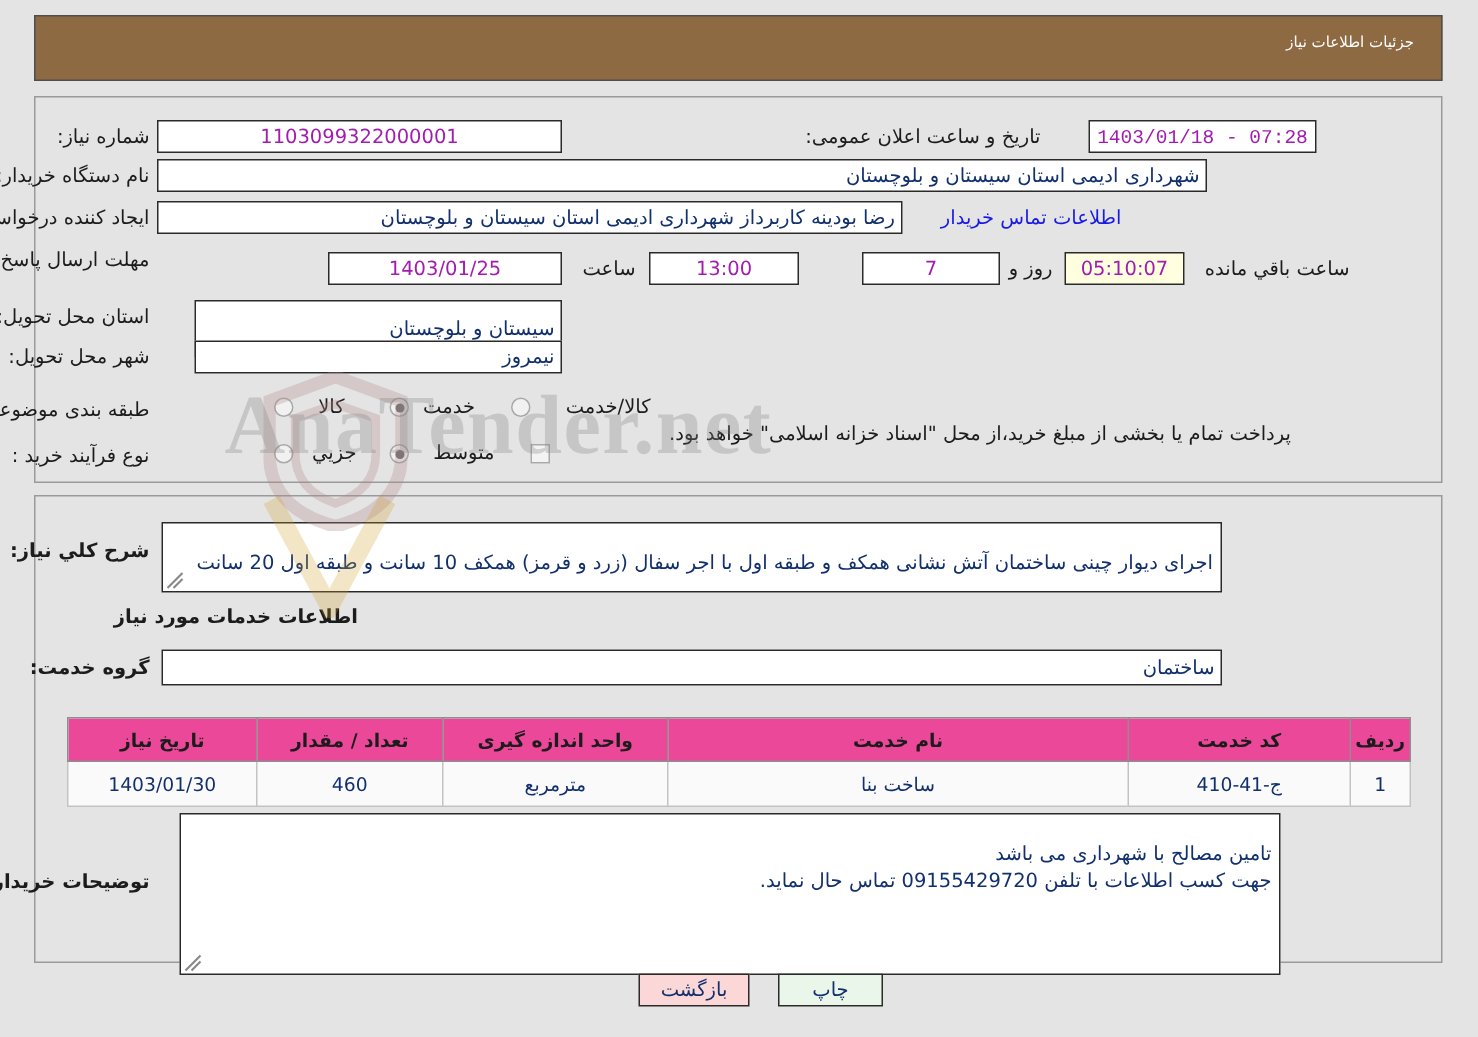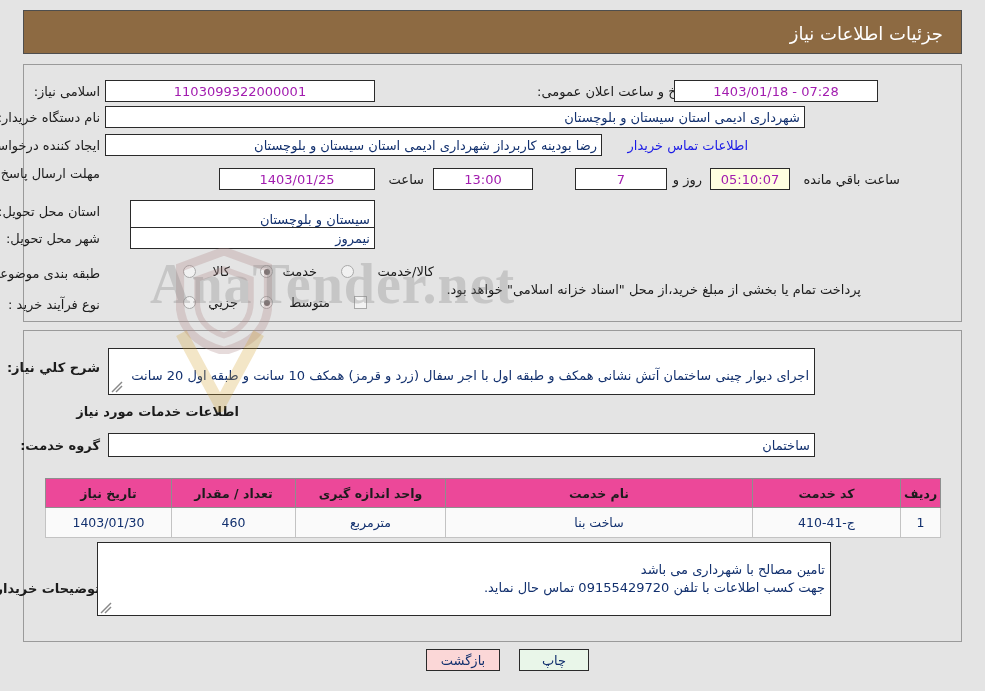--- a/index.html
+++ b/index.html
@@ -63,21 +63,21 @@
     height: 44px;
     background: #8d6a42;
     border: 1px solid #4e4e4e;
     box-sizing: border-box;
   }
   .header-title {
     position: absolute;
     right: 18px;
     top: 12px;
     color: #ffffff;
-    font-size: 18px;
+    font-size: 10px;
     white-space: nowrap;
   }
 
   
   .panel {
     position: absolute;
     background: #e4e4e4;
     border: 1px solid #9a9a9a;
     box-sizing: border-box;
   }
@@ -236,25 +236,25 @@
 <body>
 
 <div id="page">
 
   <div class="header-bar">
     <div class="header-title">جزئیات اطلاعات نیاز</div>
   </div>
 
   <div class="panel" id="panel-top"></div>
 
-  <div class="lbl" style="right:885px; top:84px; width:75px;">اسلامی نیاز:</div>
+  <div class="lbl" style="right:885px; top:84px; width:75px;">شماره نیاز:</div>
   <div class="box num" style="right:610px; top:80px; width:270px; height:22px;">1103099322000001</div>
 
   <div class="lbl" style="right:291px; top:84px; width:165px;">تاریخ و ساعت اعلان عمومی:</div>
-  <div class="box num" style="right:107px; top:80px; width:204px; height:22px;">1403/01/18 - 07:28</div>
+  <div class="box num" style="right:107px; top:80px; width:152px; height:22px;font-family:Liberation Mono, monospace;">1403/01/18 - 07:28</div>
 
   <div class="lbl" style="right:885px; top:110px; width:95px;">نام دستگاه خریدار:</div>
   <div class="box" style="right:180px; top:106px; width:700px; height:22px;">شهرداری ادیمی استان سیستان و بلوچستان</div>
 
   <div class="lbl" style="right:885px; top:138px; width:105px;">ایجاد کننده درخواست:</div>
   <div class="box" style="right:383px; top:134px; width:497px; height:22px;">رضا بودینه کاربرداز شهرداری ادیمی استان سیستان و بلوچستان</div>
   <div class="link" style="right:237px; top:138px;">اطلاعات تماس خریدار</div>
 
   <div class="lbl" style="right:885px; top:165px; width:78px; line-height:17px;">مهلت ارسال پاسخ: تا تاریخ:</div>
   <div class="box num" style="right:610px; top:168px; width:156px; height:22px;">1403/01/25</div>
@@ -334,21 +334,21 @@
         <td>ج-41-410</td>
         <td>ساخت بنا</td>
         <td>مترمربع</td>
         <td>460</td>
         <td>1403/01/30</td>
       </tr>
     </tbody>
   </table>
 
   <div class="lbl bold" style="right:885px; top:581px; width:95px;">توضیحات خریدار:</div>
-  <div class="ta" style="right:154px; top:542px; width:734px; height:74px;">
+  <div class="ta" style="right:131px; top:542px; width:734px; height:108px;">
     <div>تامین مصالح با شهرداری می باشد</div>
     <div>جهت کسب اطلاعات با تلفن 09155429720 تماس حال نماید.</div>
     <svg class="grip" viewBox="0 0 12 12">
       <line x1="1" y1="11" x2="11" y2="1" stroke="#888" stroke-width="1.4"></line>
       <line x1="5" y1="11" x2="11" y2="5" stroke="#888" stroke-width="1.4"></line>
     </svg>
   </div>
 
   <div class="btn" id="btn-print">چاپ</div>
   <div class="btn" id="btn-back">بازگشت</div>

